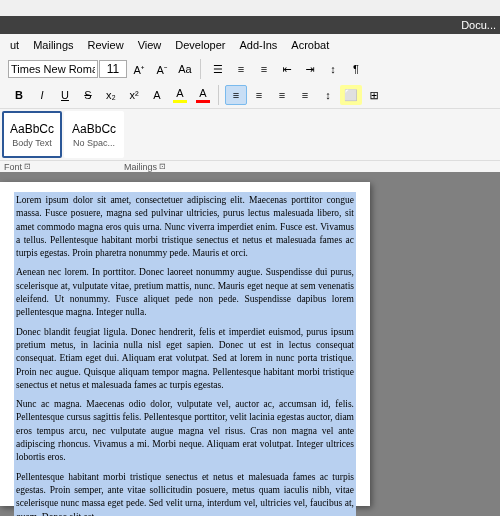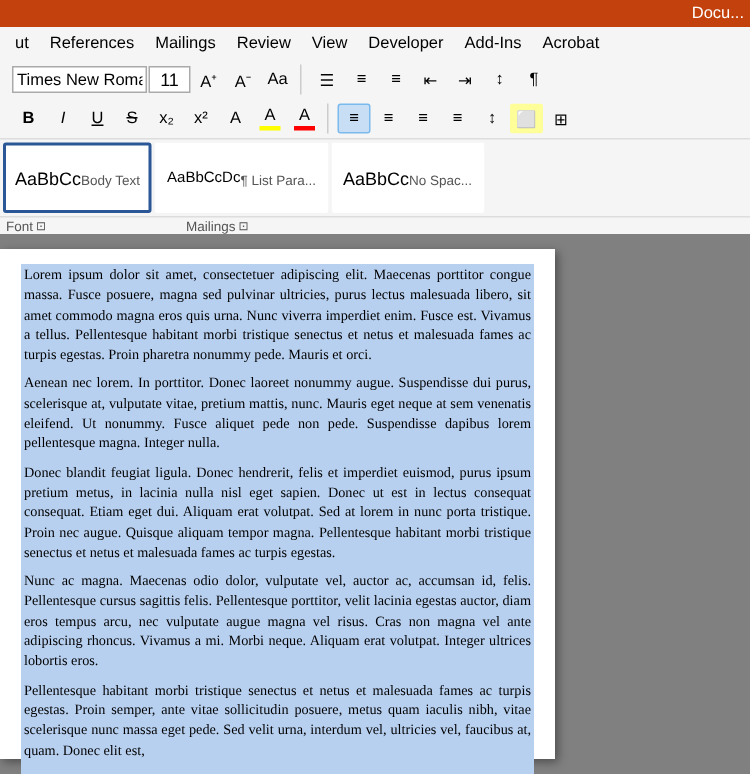--- a/index.html
+++ b/index.html
@@ -1,27 +1,28 @@
 <!DOCTYPE html>
 <html><head>
   <meta charset="utf-8">
   <style>
     * { margin: 0; padding: 0; box-sizing: border-box; }
     body { font-family: 'Segoe UI', Arial, sans-serif; font-size: 11px; background: #f0f0f0; overflow: hidden; width: 500px; height: 516px; }
 
     
     .title-bar {
-      background: #c2410c;
+      background: #404040;
       color: white;
       height: 18px;
       display: flex;
       align-items: center;
       justify-content: flex-end;
       padding: 0 4px;
       font-size: 11px;
+      margin-top: 16px;
     }
 
     
     .menu-bar {
       background: #f5f5f5;
       display: flex;
       align-items: center;
       height: 22px;
       padding: 0 4px;
       gap: 2px;
@@ -95,21 +96,21 @@
       border-top: 1px solid #ddd;
       height: 52px;
     }
 
     .style-item {
       border: 2px solid transparent;
       padding: 2px 6px;
       cursor: pointer;
       min-width: 60px;
       display: flex;
-      flex-direction: row;
+      flex-direction: column;
       align-items: center;
       justify-content: center;
       font-size: 10px;
       background: white;
       border-radius: 2px;
     }
     .style-item.active {
       border-color: #2b5797;
     }
 
@@ -199,21 +200,20 @@
 <body>
 
 <div class="main-layout">
 
   <div class="title-bar">
     <span>Docu...</span>
   </div>
 
   <div class="menu-bar">
     <span class="menu-item">ut</span>
-    <span class="menu-item">References</span>
     <span class="menu-item">Mailings</span>
     <span class="menu-item">Review</span>
     <span class="menu-item">View</span>
     <span class="menu-item">Developer</span>
     <span class="menu-item">Add-Ins</span>
     <span class="menu-item">Acrobat</span>
   </div>
 
   <div class="toolbar-row">
 
@@ -274,24 +274,20 @@
       <button class="tb-btn">⊞</button>
     </div>
   </div>
 
   <div class="style-gallery">
     <div class="style-item active">
       <span style="font-size:12px; color:#000;">AaBbCc</span>
       <span class="style-label">Body Text</span>
     </div>
     <div class="style-item">
-      <span style="font-size:10px; color:#000;">AaBbCcDc</span>
-      <span class="style-label">¶ List Para...</span>
-    </div>
-    <div class="style-item">
       <span style="font-size:12px; color:#000;">AaBbCc</span>
       <span class="style-label">No Spac...</span>
     </div>
   </div>
 
   <div class="group-label-bar">
     <div class="group-label">
       <span>Font</span>
       <span class="group-label-expand">⊡</span>
     </div>

